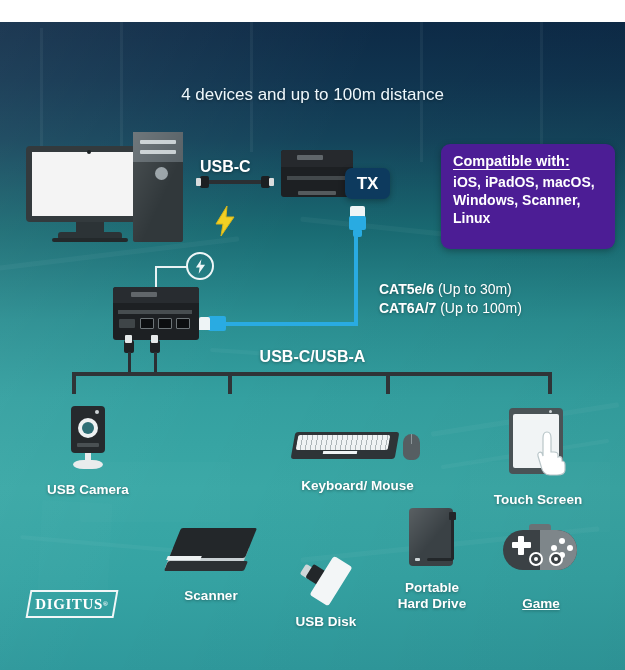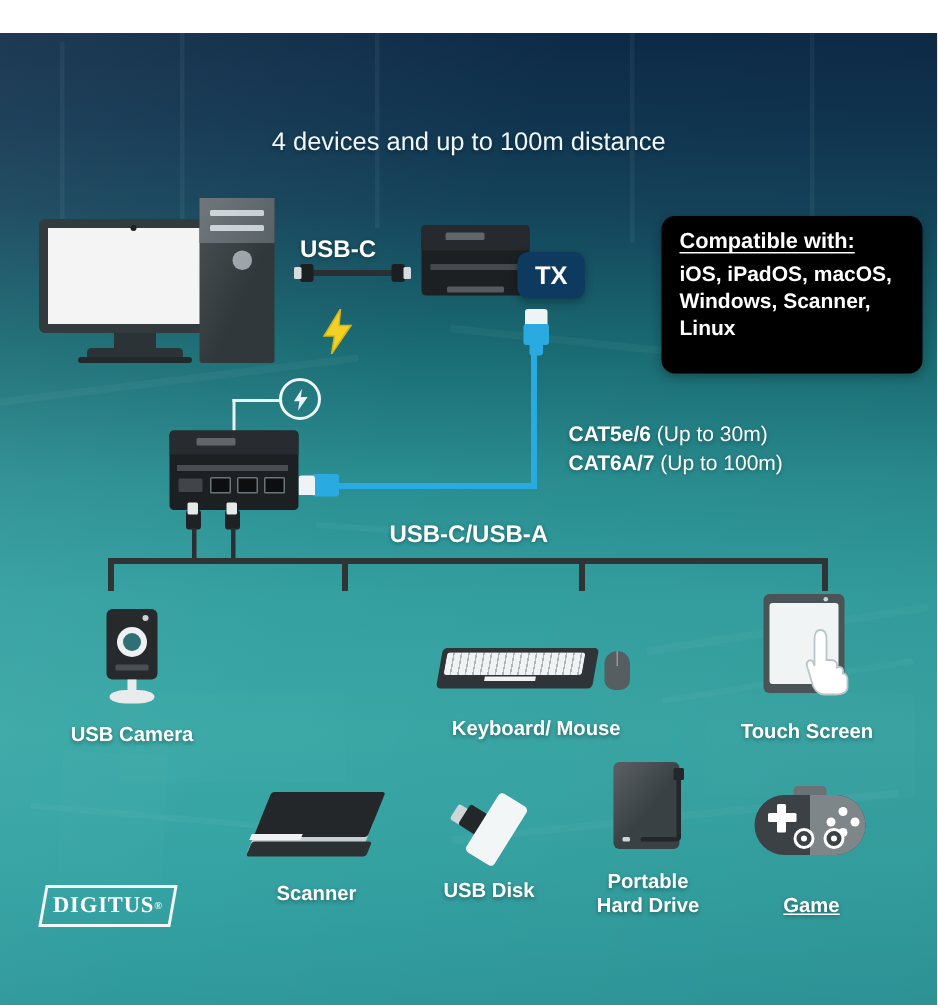--- a/index.html
+++ b/index.html
@@ -34,21 +34,21 @@
   }
   .subtitle{
     position:absolute;left:0;right:0;top:85px;text-align:center;
     color:#eef7fb;font-size:17px;font-weight:400;
     text-shadow:0 1px 3px rgba(0,0,0,.35);
   }
 
   
   .compat{
     position:absolute;left:441px;top:144px;width:174px;height:105px;
-    background:#000000;border-radius:9px;
+    background:#4c1d95;border-radius:9px;
     box-shadow:0 2px 7px rgba(0,0,0,.30);
     padding:9px 12px;box-sizing:border-box;color:#fff;
   }
   .compat-title{
     font-size:14.5px;font-weight:bold;text-decoration:underline;
     text-underline-offset:3px;margin-bottom:5px;
   }
   .compat-body{font-size:14px;font-weight:bold;line-height:1.27;}
 
   
@@ -364,21 +364,21 @@
     <div class="dev-art" style="width:130px;height:66px;">
       <div class="kb" style="top:26px;"></div>
       <div class="kb-keys" style="top:29px;"></div>
       <div class="kb-space" style="top:45px;"></div>
       <div class="mouse" style="top:28px;"></div>
       <div class="mouse-split" style="top:28px;"></div>
     </div>
     <div class="dev-cap" style="margin-top:6px;">Keyboard/ Mouse</div>
   </div>
 
-  <div class="dev" style="left:478px;top:396px;width:120px;">
+  <div class="dev" style="left:478px;top:408px;width:120px;">
     <div class="dev-art" style="width:74px;height:76px;">
       <div class="ts-tab"></div>
         <div class="ts-screen"></div>
         <div class="ts-dot"></div>
       <div class="hand">
         <svg viewBox="0 0 34 46" width="34" height="46">
           <path d="M12 2 C15 2 16 5 16 8 L16 22 L19 22 C21 22 23 23 23 25
                    L23 27 C25 26 27 27 27 29 L27 31 C29 31 30 33 30 35
                    L30 40 C30 44 26 45 22 45 L15 45 C10 45 7 41 6 36
                    L3 26 C2 23 5 21 7 23 L8 26 L8 8 C8 5 9 2 12 2 Z" fill="#ffffff" stroke="#b9c6c9" stroke-width="1.2"></path>
@@ -391,21 +391,21 @@
   <div class="dev" style="left:152px;top:528px;width:118px;">
     <div class="dev-art" style="width:84px;height:50px;">
       <div class="sc-glass"></div>
         <div class="sc-lid"></div>
       <div class="sc-arm"></div>
         <div class="sc-base"></div>
     </div>
     <div class="dev-cap" style="margin-top:10px;">Scanner</div>
   </div>
 
-  <div class="dev" style="left:278px;top:522px;width:96px;">
+  <div class="dev" style="left:278px;top:550px;width:96px;">
     <div class="dev-art" style="width:48px;height:58px;">
       <div class="ud-tip"></div>
         <div class="ud-cap"></div>
         <div class="ud-body"></div>
     </div>
     <div class="dev-cap" style="margin-top:6px;">USB Disk</div>
   </div>
 
   <div class="dev" style="left:382px;top:508px;width:100px;">
     <div class="dev-art" style="width:58px;height:64px;">

